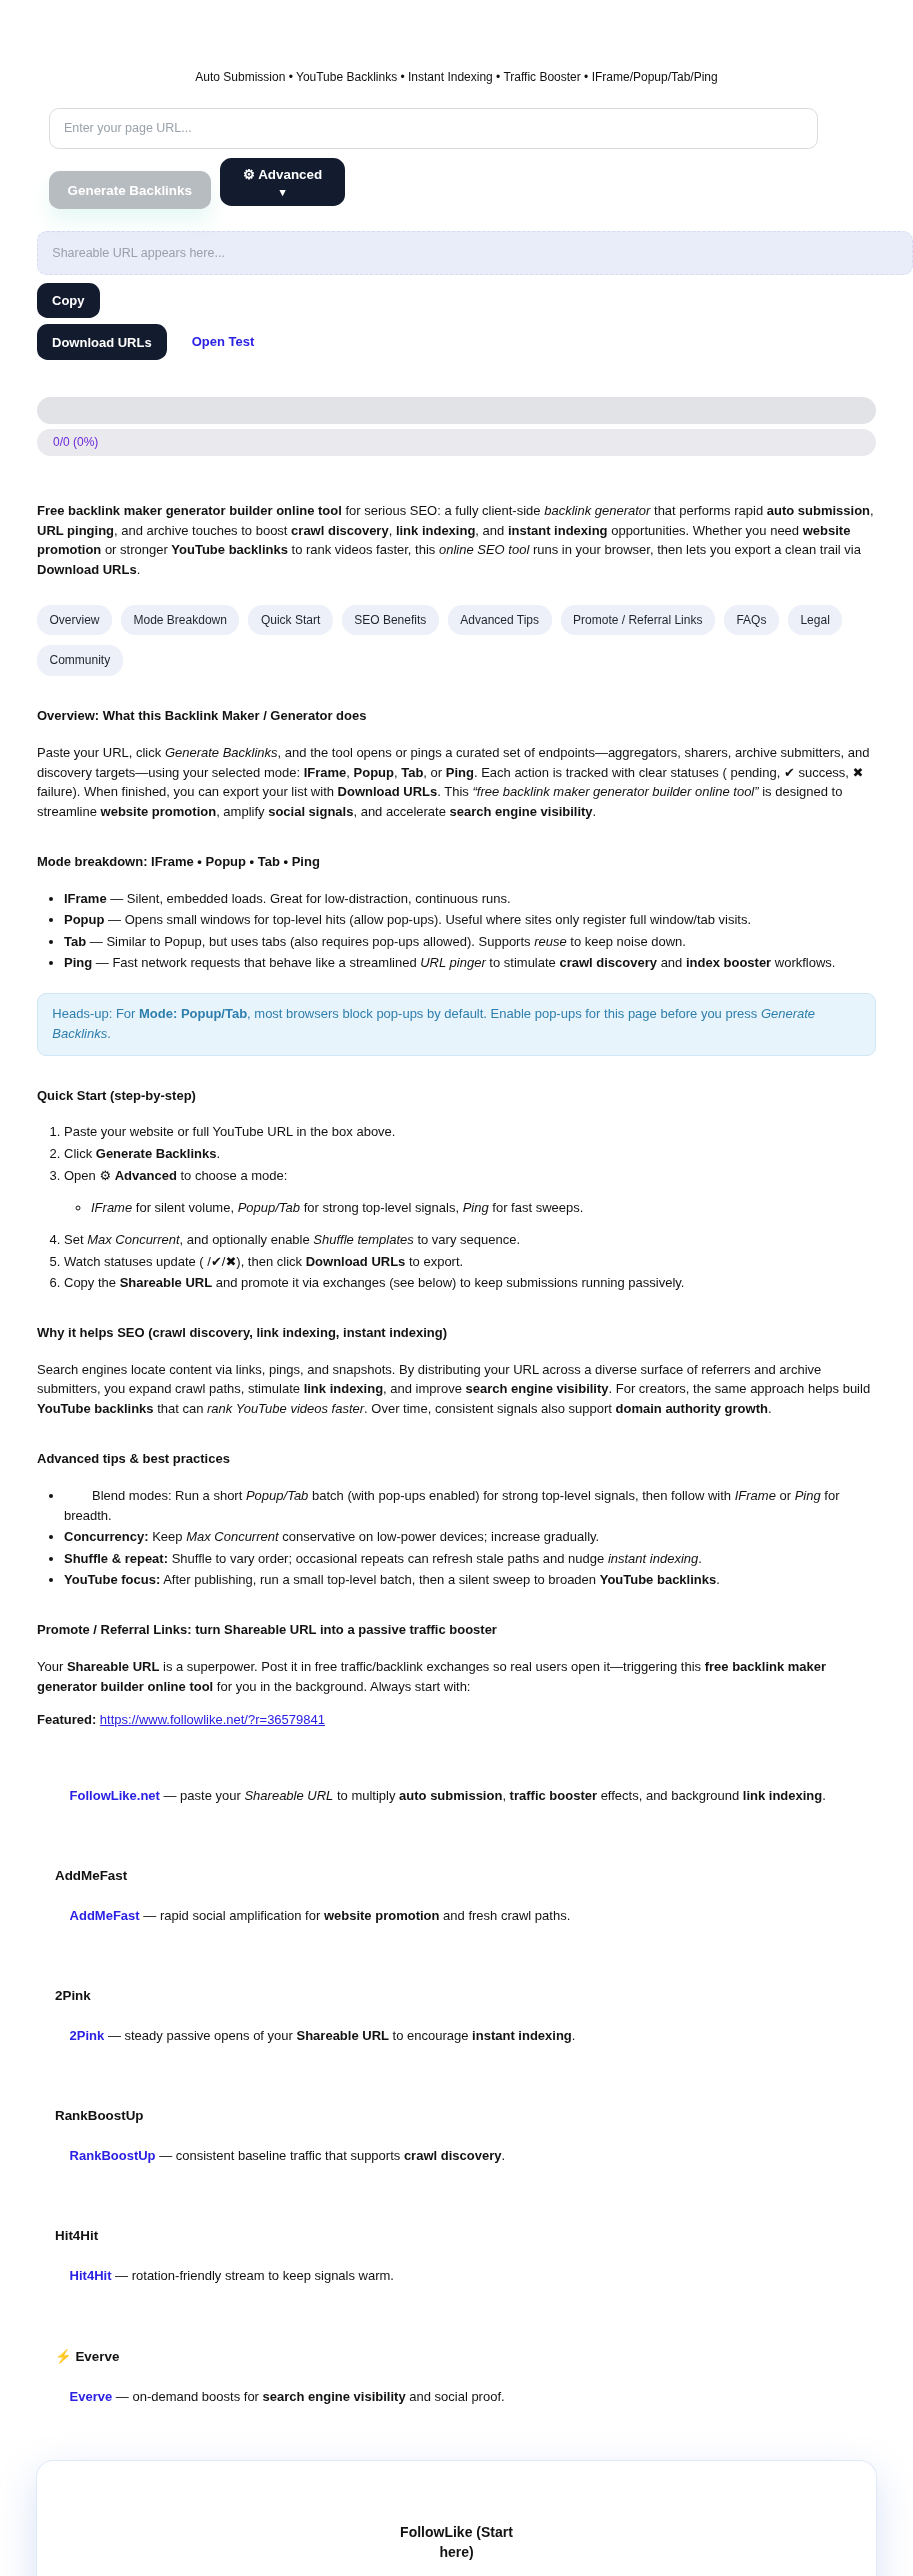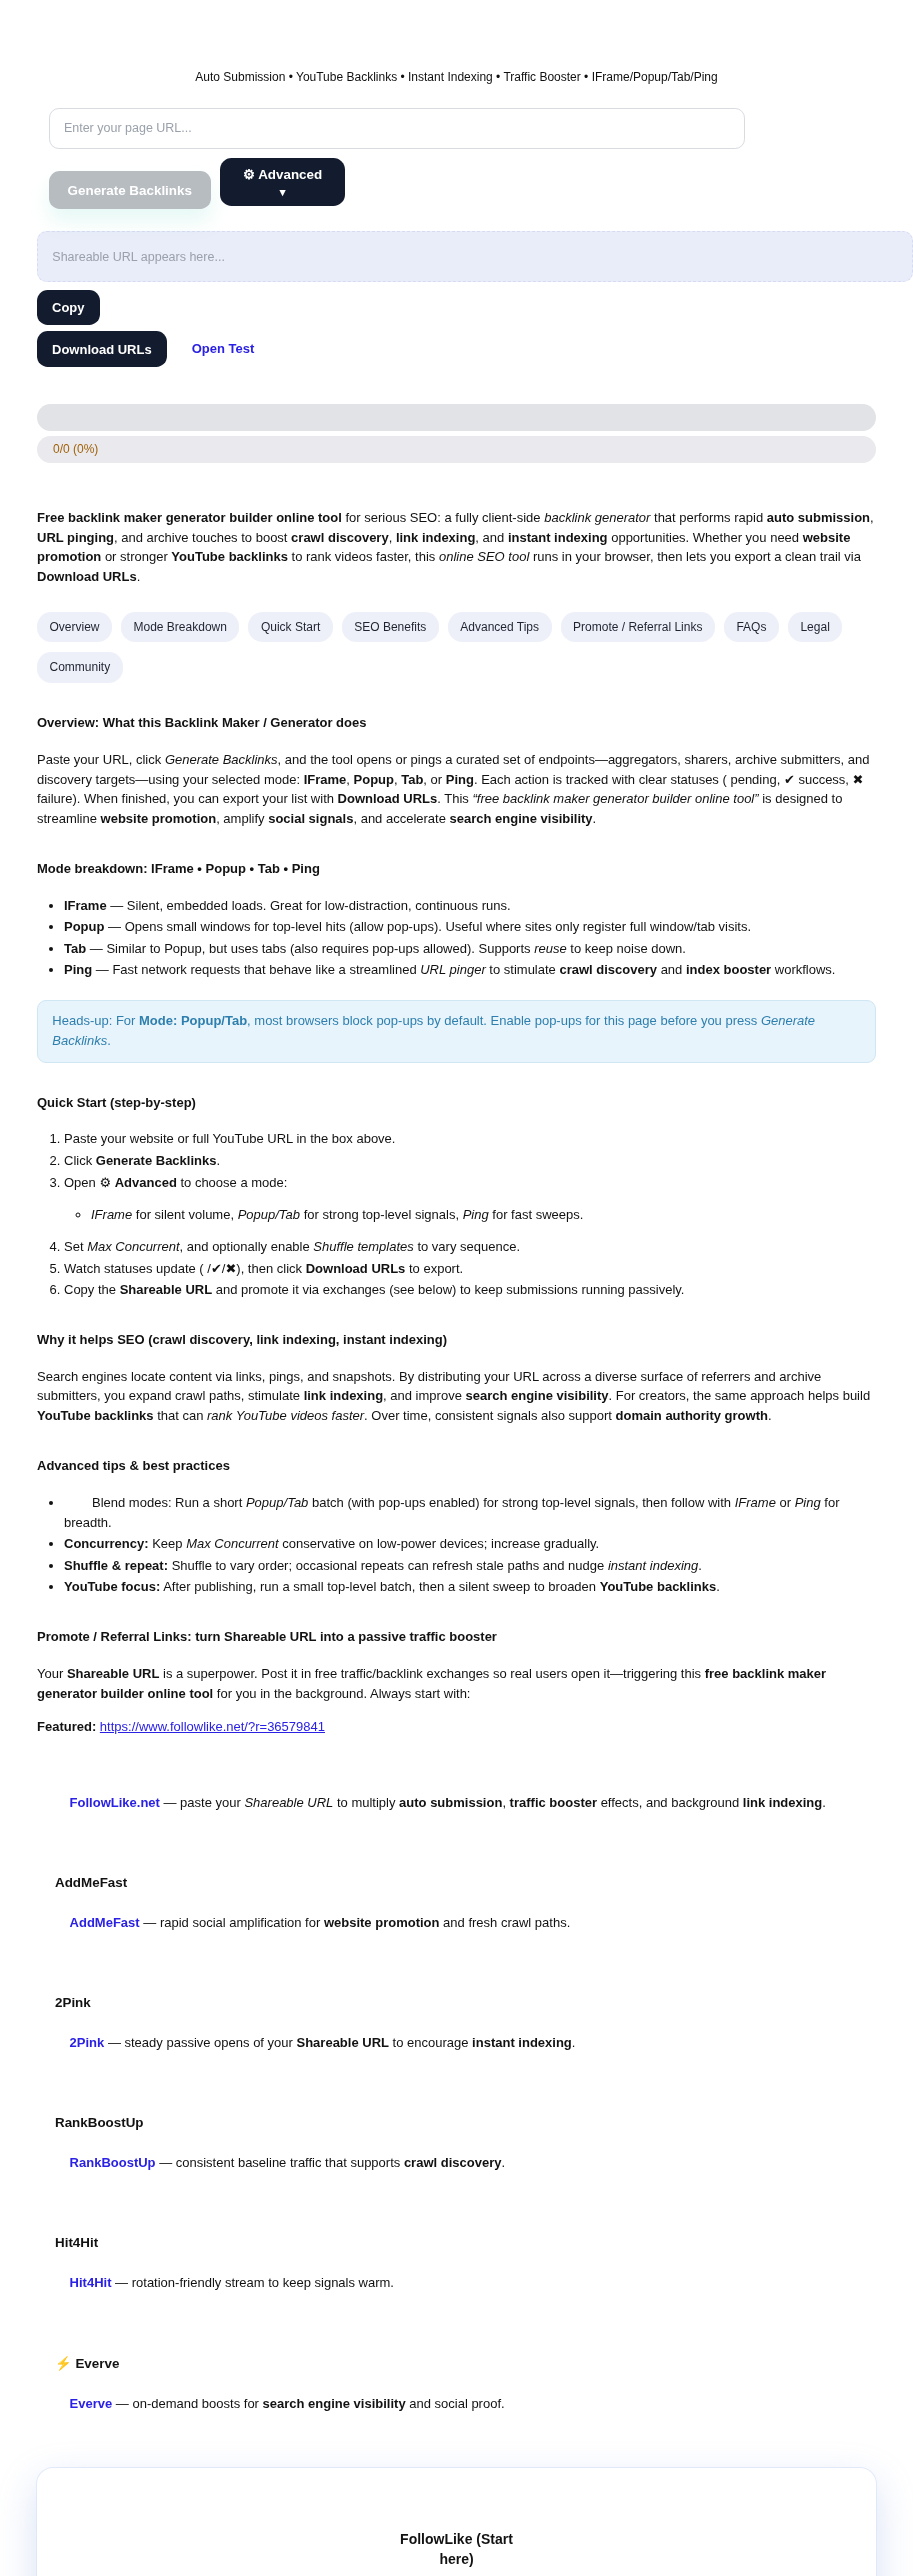--- a/index.html
+++ b/index.html
@@ -1,33 +1,33 @@
 <!DOCTYPE html>
 <html style="font-size:14.3px"><head>
 <meta charset="utf-8">
 <style>
   html,body{margin:0;padding:0;background:#fff;}
   body{width:913px;min-height:2576px;font-family:"Liberation Sans",sans-serif;color:#121212;font-size:13px;line-height:1.52;box-sizing:border-box;}
   .page{padding:0 37px 62px;}
   
   .tagline{margin-top:68px;text-align:center;font-size:12px;color:#101010;}
-  .url-input{display:block;width:696px;margin:21.4px auto 0 11.6px;height:41px;box-sizing:border-box;border:0.9px solid #d8dbe0;border-radius:9.8px;padding:0 14.3px;font-size:12.5px;color:#333;outline:none;font-family:inherit;}
+  .url-input{display:block;width:769px;margin:21.4px auto 0 11.6px;height:41px;box-sizing:border-box;border:0.9px solid #d8dbe0;border-radius:9.8px;padding:0 14.3px;font-size:12.5px;color:#333;outline:none;font-family:inherit;}
   .url-input::placeholder{color:#9aa1aa;}
   .btn-row{display:flex;align-items:flex-start;gap:9px;margin:9px 0 0 11.6px;}
   .generate-btn{margin-top:13.4px;background:#b7bcc1;color:#fff;font-weight:700;font-size:13.4px;border:none;border-radius:10.7px;padding:11.6px 19px;font-family:inherit;box-shadow:0 12.5px 19.6px rgba(120,220,200,.18);cursor:pointer;}
   .advanced-btn{background:#131b2e;color:#fff;font-weight:700;font-size:13.4px;border:none;border-radius:11.6px;padding:9.8px 23px 8px;text-align:center;font-family:inherit;cursor:pointer;}
   .advanced-btn .caret{display:block;font-size:10.7px;margin-top:3.6px;}
-  .share-input{display:block;width:876px;box-sizing:border-box;margin:22px 0 0 0;height:51px;background:#e9ecf9;border:1.8px dashed #d6dbf1;border-radius:9.8px;padding:0 14.3px;font-size:12.5px;color:#555;outline:none;font-family:inherit;}
+  .share-input{display:block;width:876px;box-sizing:border-box;margin:22px 0 0 0;height:44px;background:#e9ecf9;border:1.8px dashed #d6dbf1;border-radius:9.8px;padding:0 14.3px;font-size:12.5px;color:#555;outline:none;font-family:inherit;}
   .share-input::placeholder{color:#9aa0ac;}
   .copy-btn{margin:8px 0 0 0;background:#131b2e;color:#fff;font-weight:700;font-size:13px;border:none;border-radius:10.7px;padding:9.8px 15px;font-family:inherit;cursor:pointer;}
   .dl-row{display:flex;align-items:center;gap:25px;margin:6.2px 0 0 0;}
   .download-btn{background:#131b2e;color:#fff;font-weight:700;font-size:13px;border:none;border-radius:10.7px;padding:10.7px 15px;font-family:inherit;cursor:pointer;}
   .open-test{color:#2a21e4;font-weight:700;font-size:13px;text-decoration:none;cursor:pointer;}
   .bar1{margin-top:37px;height:27px;background:#e2e3e6;border-radius:13.4px;}
-  .bar2{margin-top:4.5px;height:27px;background:#e9e9ee;border-radius:13.4px;display:flex;align-items:center;padding:0 16px;font-size:12px;color:#a16207;}
+  .bar2{margin-top:4.5px;height:27px;background:#e9e9ee;border-radius:13.4px;display:flex;align-items:center;padding:0 16px;font-size:12px;color:#6d28d9;}
   
   .article{margin-top:45px;}
   .article p{margin:13.4px 0;}
   h2{font-size:13px;font-weight:700;margin:32px 0 18px;line-height:1.3;}
   h3{font-size:13.4px;font-weight:700;margin:0;}
   ul,ol{margin:12.5px 0;padding-left:27px;}
   li{margin:1.8px 0;}
   .pills{display:flex;flex-wrap:wrap;gap:9px;row-gap:9.8px;margin:25px 0 7.1px;}
   .pill{background:#edf0f8;color:#1f2430;border-radius:14.3px;padding:6.2px 12.5px;font-size:12px;cursor:pointer;}
   .callout-blue{background:#e8f4fc;border:0.9px solid #cfe6f4;border-radius:9px;padding:10.7px 14.3px;color:#2e7fae;margin:19.6px 0;}

